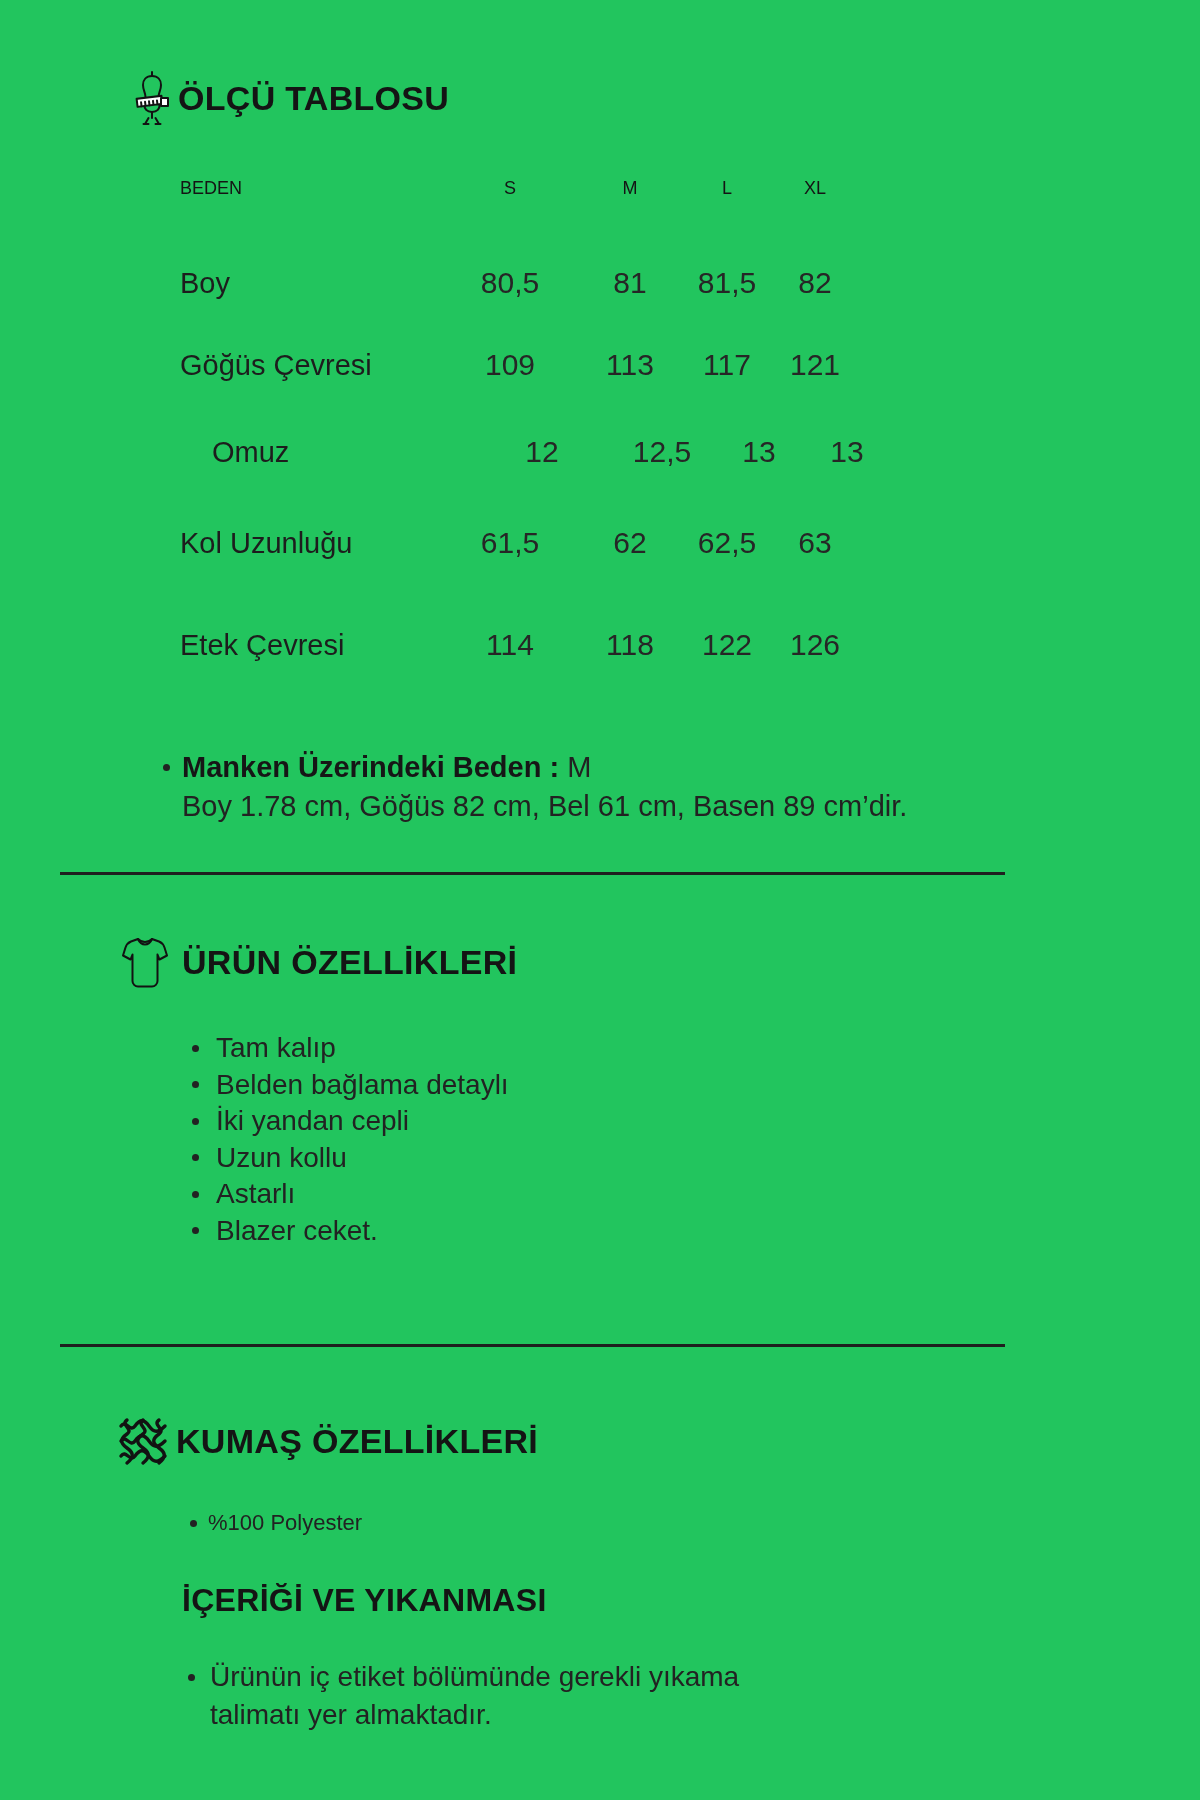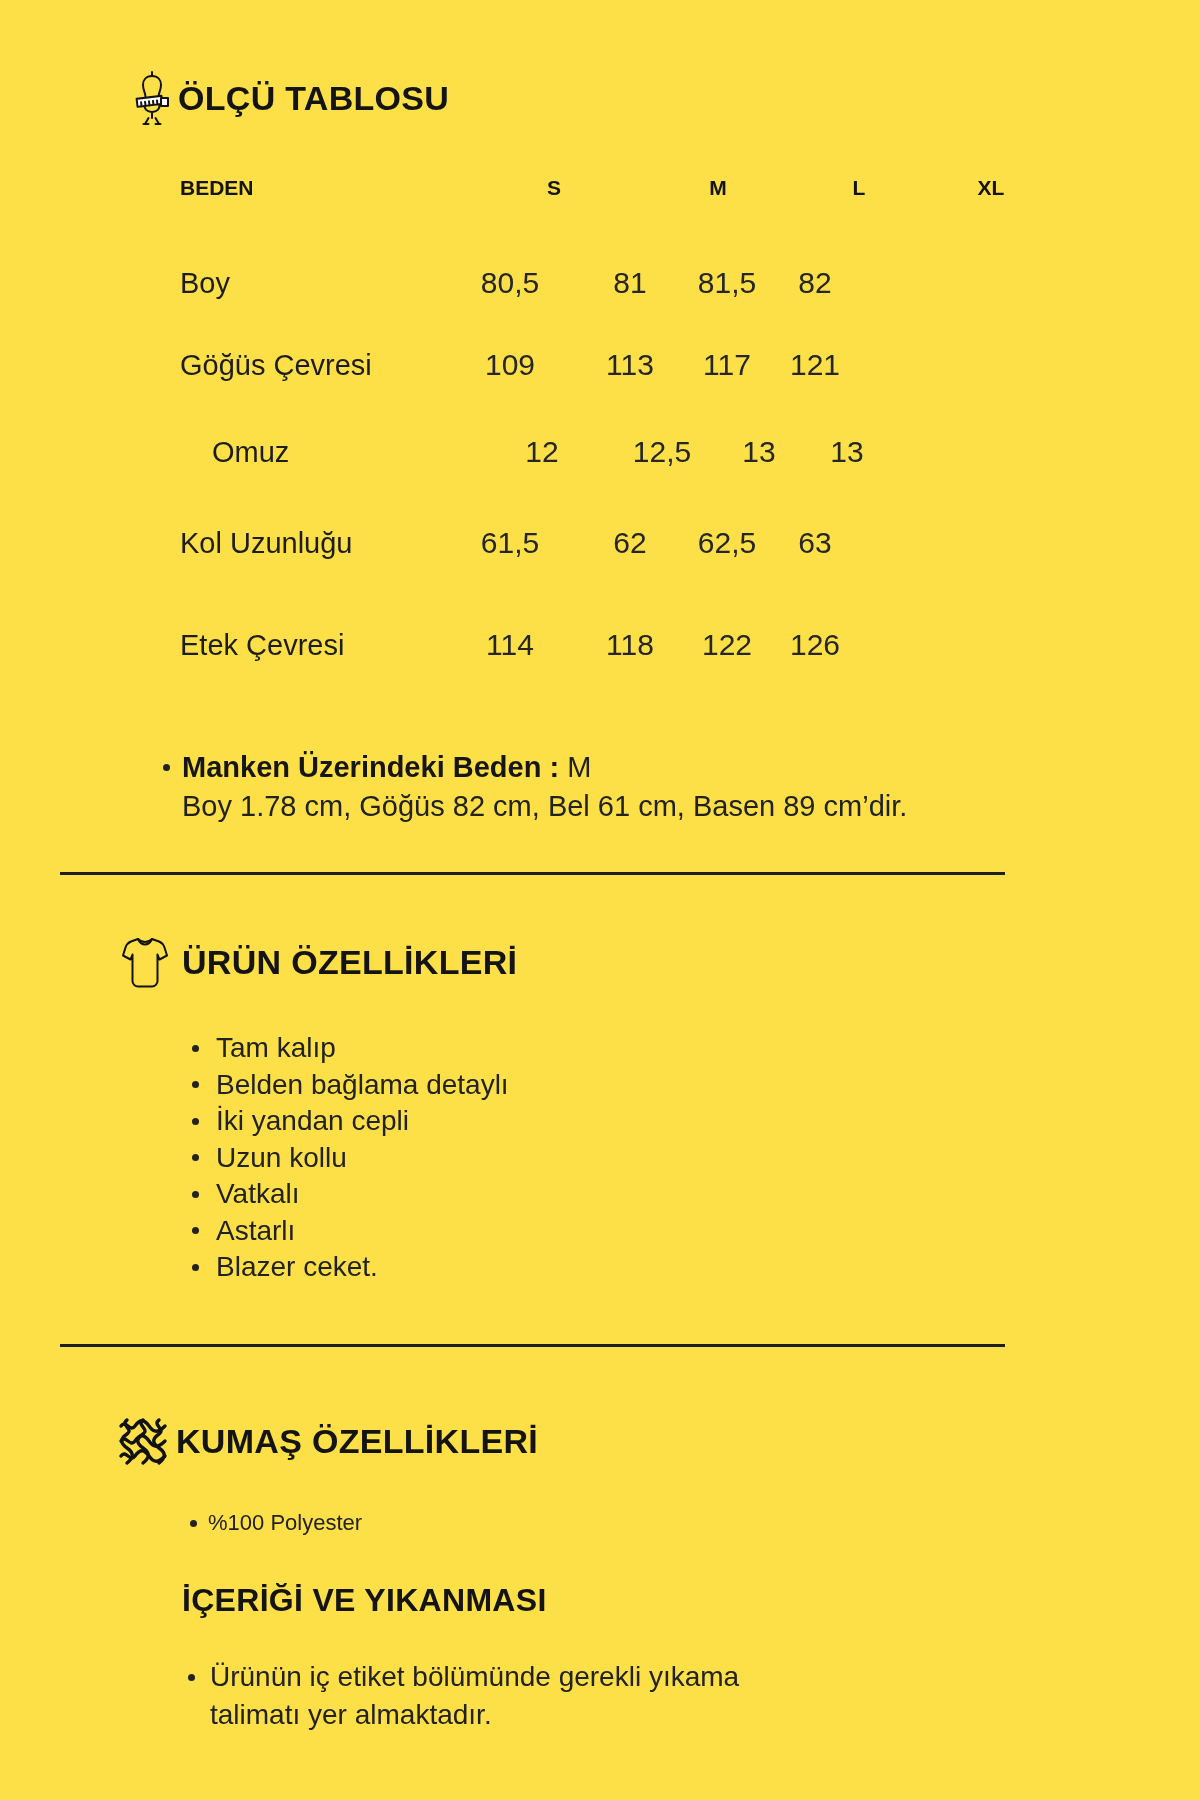--- a/index.html
+++ b/index.html
@@ -1,30 +1,30 @@
 <!DOCTYPE html>
 <html><head>
 <meta charset="utf-8">
 <style>
   html,body{margin:0;padding:0;background:#ffffff;}
-  .page{position:relative;width:1200px;height:1800px;background:#fde047;overflow:hidden;
+  .page{position:relative;width:1200px;height:1800px;background:#22c55e;overflow:hidden;
         font-family:"Liberation Sans","DejaVu Sans",sans-serif;color:#1f1f1f;}
 
   
   .sec-header{position:absolute;display:flex;align-items:center;}
   .sec-title{font-size:34px;font-weight:700;color:#141414;letter-spacing:.3px;white-space:nowrap;}
   .sec-icon{flex:0 0 auto;}
   #hdr-olcu{left:135px;top:72px;height:53px;gap:9px;}
   #hdr-urun{left:122px;top:937px;height:50px;gap:14px;}
   #hdr-kumas{left:118px;top:1417px;height:48px;gap:8px;justify-content:space-between;}
 
   
   .trow{position:absolute;left:180px;width:671px;display:grid;
         grid-template-columns:255px 150px 90px 104px 72px;transform:translateY(-50%);align-items:center;}
-  .thead{font-size:21px;font-weight:700;color:#141414;gap:44px;}
+  .thead{font-size:18px;font-weight:400;color:#141414;}
   .tlabel{font-size:29px;color:#1d1d1d;text-align:left;white-space:nowrap;}
   .tval{font-size:30px;color:#262626;text-align:center;white-space:nowrap;}
   .thc{text-align:center;}
   .r-head{top:188px;} .r0{top:283px;} .r1{top:365px;} .r2{top:452px;margin-left:32px;} .r3{top:543px;} .r4{top:645px;}
 
   
   .dot{display:inline-block;width:7px;height:7px;border-radius:50%;background:#222;flex:0 0 auto;}
 
   .note{position:absolute;left:163px;top:748px;display:flex;}
   .note .dot{margin-top:16px;margin-right:12px;}
@@ -153,24 +153,20 @@
     <li>
         <span class="dot"></span>
         <span>İki yandan cepli</span>
       </li>
     <li>
         <span class="dot"></span>
         <span>Uzun kollu</span>
       </li>
     <li>
         <span class="dot"></span>
-        <span>Vatkalı</span>
-      </li>
-    <li>
-        <span class="dot"></span>
         <span>Astarlı</span>
       </li>
     <li>
         <span class="dot"></span>
         <span>Blazer ceket.</span>
       </li>
   </ul>
 
   <div class="hr" id="hr2"></div>
 

